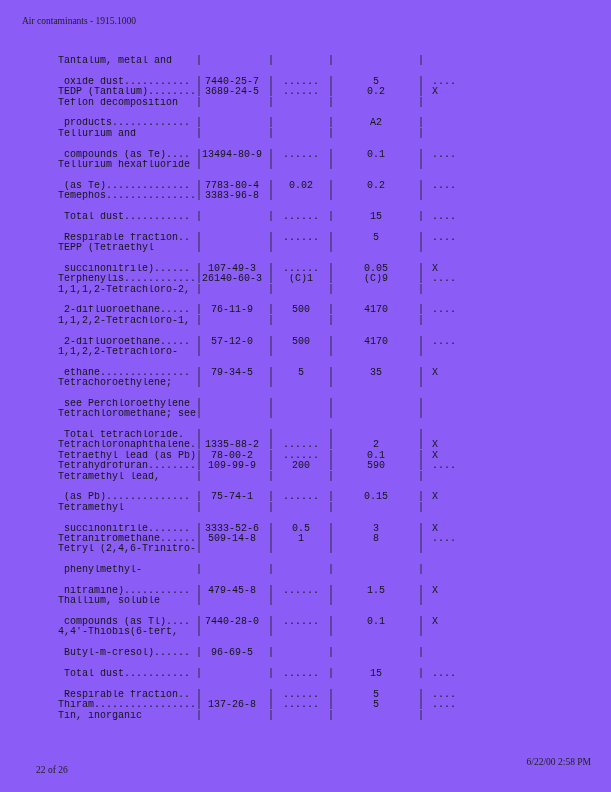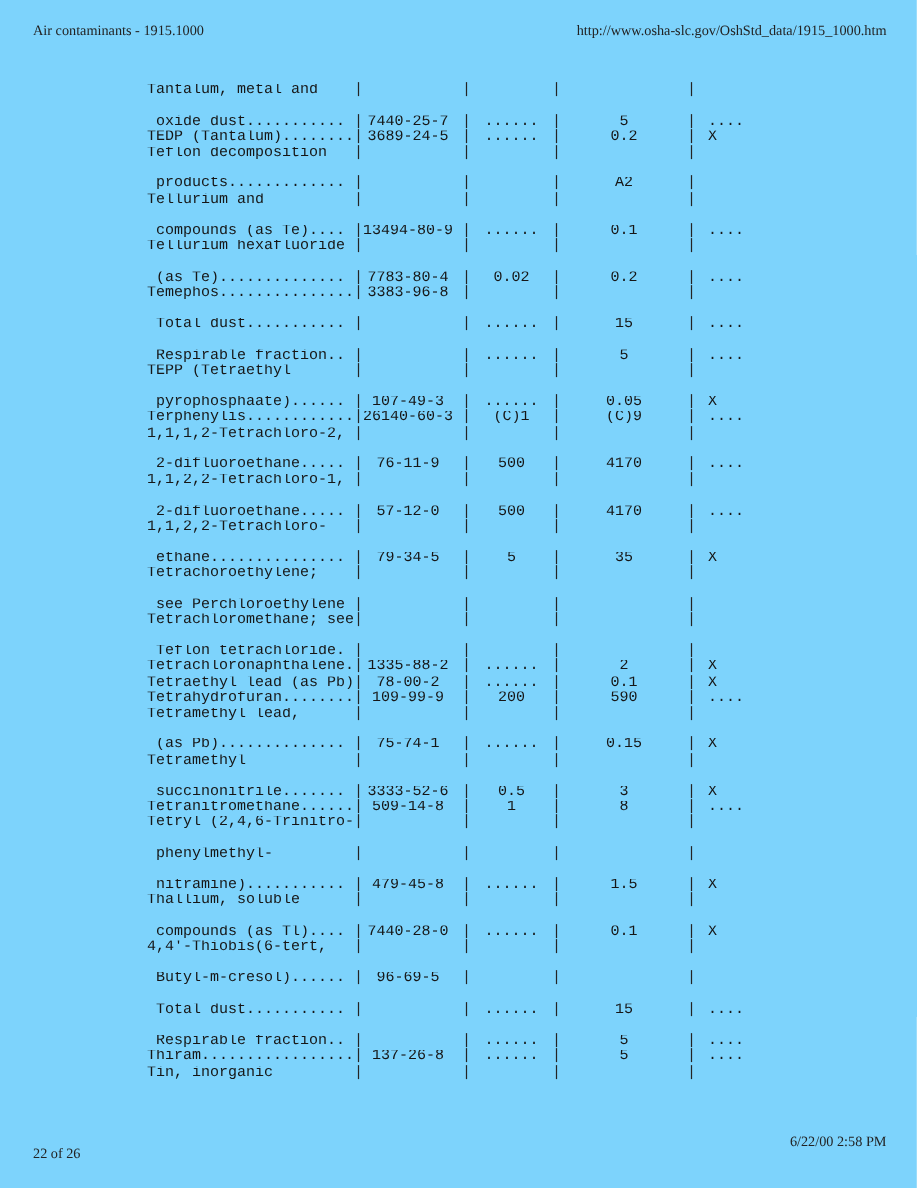--- a/index.html
+++ b/index.html
@@ -5,92 +5,90 @@
   html,body{margin:0;padding:0;}
   body{
     width:611px;height:792px;
     background:#f7f7f5;
     font-family:"Liberation Serif", serif;
     color:#1c1c1c;
     position:relative;
     overflow:hidden;
   }
   .page{
-    position:absolute;inset:0;background:#7dd3fc;
+    position:absolute;inset:0;background:#8b5cf6;
   }
   .header{
     position:absolute;top:16px;left:22px;right:20px;
     display:flex;justify-content:space-between;
     font-size:9.5px;color:#222;
   }
   .table{
     position:absolute;top:56px;left:58px;
     font-family:"Liberation Mono", monospace;
     font-size:10px;
     color:#161616;
-    margin-left:40px;
   }
   .trow{
     display:flex;
     height:10.4px;line-height:10.4px;
     white-space:pre;
   }
   .trow.gap{margin-top:10.4px;}
   .cell{display:inline-block;overflow:hidden;}
   .cell.substance{width:138px;}
   .cell.cas{width:66px;text-align:center;padding-right:6px;box-sizing:border-box;}
   .cell.ppm{width:54px;text-align:center;}
   .cell.mgm3{width:84px;text-align:center;}
   .cell.skin{width:60px;text-align:left;padding-left:8px;box-sizing:border-box;}
   .pipe{display:inline-block;width:6px;text-align:center;color:#242424;}
   .footer-left{
-    position:absolute;left:22px;top:765px;
+    position:absolute;left:36px;top:765px;
     font-size:9.5px;color:#222;text-align:center;
   }
   .footer-right{
     position:absolute;right:20px;top:757px;
     font-size:9.5px;color:#222;
   }
 </style>
 </head>
 <body>
 
 <div class="page">
 
   <div class="header">
     <span>Air contaminants - 1915.1000</span>
-    <span>http://www.osha-slc.gov/OshStd_data/1915_1000.htm</span>
   </div>
 
   <div class="table" id="contaminants-table">
       <div class="trow"><span class="cell substance">Tantalum, metal and</span><span class="pipe">|</span><span class="cell cas"></span><span class="pipe">|</span><span class="cell ppm"></span><span class="pipe">|</span><span class="cell mgm3"></span><span class="pipe">|</span><span class="cell skin"></span></div>
       <div class="trow gap"><span class="cell substance"> oxide dust...........</span><span class="pipe">|</span><span class="cell cas">7440-25-7</span><span class="pipe">|</span><span class="cell ppm">......</span><span class="pipe">|</span><span class="cell mgm3">5</span><span class="pipe">|</span><span class="cell skin">....</span></div>
       <div class="trow"><span class="cell substance">TEDP (Tantalum)........</span><span class="pipe">|</span><span class="cell cas">3689-24-5</span><span class="pipe">|</span><span class="cell ppm">......</span><span class="pipe">|</span><span class="cell mgm3">0.2</span><span class="pipe">|</span><span class="cell skin">X</span></div>
       <div class="trow"><span class="cell substance">Teflon decomposition</span><span class="pipe">|</span><span class="cell cas"></span><span class="pipe">|</span><span class="cell ppm"></span><span class="pipe">|</span><span class="cell mgm3"></span><span class="pipe">|</span><span class="cell skin"></span></div>
       <div class="trow gap"><span class="cell substance"> products.............</span><span class="pipe">|</span><span class="cell cas"></span><span class="pipe">|</span><span class="cell ppm"></span><span class="pipe">|</span><span class="cell mgm3">A2</span><span class="pipe">|</span><span class="cell skin"></span></div>
       <div class="trow"><span class="cell substance">Tellurium and</span><span class="pipe">|</span><span class="cell cas"></span><span class="pipe">|</span><span class="cell ppm"></span><span class="pipe">|</span><span class="cell mgm3"></span><span class="pipe">|</span><span class="cell skin"></span></div>
       <div class="trow gap"><span class="cell substance"> compounds (as Te)....</span><span class="pipe">|</span><span class="cell cas">13494-80-9</span><span class="pipe">|</span><span class="cell ppm">......</span><span class="pipe">|</span><span class="cell mgm3">0.1</span><span class="pipe">|</span><span class="cell skin">....</span></div>
       <div class="trow"><span class="cell substance">Tellurium hexafluoride</span><span class="pipe">|</span><span class="cell cas"></span><span class="pipe">|</span><span class="cell ppm"></span><span class="pipe">|</span><span class="cell mgm3"></span><span class="pipe">|</span><span class="cell skin"></span></div>
       <div class="trow gap"><span class="cell substance"> (as Te)..............</span><span class="pipe">|</span><span class="cell cas">7783-80-4</span><span class="pipe">|</span><span class="cell ppm">0.02</span><span class="pipe">|</span><span class="cell mgm3">0.2</span><span class="pipe">|</span><span class="cell skin">....</span></div>
       <div class="trow"><span class="cell substance">Temephos...............</span><span class="pipe">|</span><span class="cell cas">3383-96-8</span><span class="pipe">|</span><span class="cell ppm"></span><span class="pipe">|</span><span class="cell mgm3"></span><span class="pipe">|</span><span class="cell skin"></span></div>
       <div class="trow gap"><span class="cell substance"> Total dust...........</span><span class="pipe">|</span><span class="cell cas"></span><span class="pipe">|</span><span class="cell ppm">......</span><span class="pipe">|</span><span class="cell mgm3">15</span><span class="pipe">|</span><span class="cell skin">....</span></div>
       <div class="trow gap"><span class="cell substance"> Respirable fraction..</span><span class="pipe">|</span><span class="cell cas"></span><span class="pipe">|</span><span class="cell ppm">......</span><span class="pipe">|</span><span class="cell mgm3">5</span><span class="pipe">|</span><span class="cell skin">....</span></div>
       <div class="trow"><span class="cell substance">TEPP (Tetraethyl</span><span class="pipe">|</span><span class="cell cas"></span><span class="pipe">|</span><span class="cell ppm"></span><span class="pipe">|</span><span class="cell mgm3"></span><span class="pipe">|</span><span class="cell skin"></span></div>
-      <div class="trow gap"><span class="cell substance"> pyrophosphaate)......</span><span class="pipe">|</span><span class="cell cas">107-49-3</span><span class="pipe">|</span><span class="cell ppm">......</span><span class="pipe">|</span><span class="cell mgm3">0.05</span><span class="pipe">|</span><span class="cell skin">X</span></div>
+      <div class="trow gap"><span class="cell substance"> succinonitrile)......</span><span class="pipe">|</span><span class="cell cas">107-49-3</span><span class="pipe">|</span><span class="cell ppm">......</span><span class="pipe">|</span><span class="cell mgm3">0.05</span><span class="pipe">|</span><span class="cell skin">X</span></div>
       <div class="trow"><span class="cell substance">Terphenylis............</span><span class="pipe">|</span><span class="cell cas">26140-60-3</span><span class="pipe">|</span><span class="cell ppm">(C)1</span><span class="pipe">|</span><span class="cell mgm3">(C)9</span><span class="pipe">|</span><span class="cell skin">....</span></div>
       <div class="trow"><span class="cell substance">1,1,1,2-Tetrachloro-2,</span><span class="pipe">|</span><span class="cell cas"></span><span class="pipe">|</span><span class="cell ppm"></span><span class="pipe">|</span><span class="cell mgm3"></span><span class="pipe">|</span><span class="cell skin"></span></div>
       <div class="trow gap"><span class="cell substance"> 2-difluoroethane.....</span><span class="pipe">|</span><span class="cell cas">76-11-9</span><span class="pipe">|</span><span class="cell ppm">500</span><span class="pipe">|</span><span class="cell mgm3">4170</span><span class="pipe">|</span><span class="cell skin">....</span></div>
       <div class="trow"><span class="cell substance">1,1,2,2-Tetrachloro-1,</span><span class="pipe">|</span><span class="cell cas"></span><span class="pipe">|</span><span class="cell ppm"></span><span class="pipe">|</span><span class="cell mgm3"></span><span class="pipe">|</span><span class="cell skin"></span></div>
       <div class="trow gap"><span class="cell substance"> 2-difluoroethane.....</span><span class="pipe">|</span><span class="cell cas">57-12-0</span><span class="pipe">|</span><span class="cell ppm">500</span><span class="pipe">|</span><span class="cell mgm3">4170</span><span class="pipe">|</span><span class="cell skin">....</span></div>
       <div class="trow"><span class="cell substance">1,1,2,2-Tetrachloro-</span><span class="pipe">|</span><span class="cell cas"></span><span class="pipe">|</span><span class="cell ppm"></span><span class="pipe">|</span><span class="cell mgm3"></span><span class="pipe">|</span><span class="cell skin"></span></div>
       <div class="trow gap"><span class="cell substance"> ethane...............</span><span class="pipe">|</span><span class="cell cas">79-34-5</span><span class="pipe">|</span><span class="cell ppm">5</span><span class="pipe">|</span><span class="cell mgm3">35</span><span class="pipe">|</span><span class="cell skin">X</span></div>
       <div class="trow"><span class="cell substance">Tetrachoroethylene;</span><span class="pipe">|</span><span class="cell cas"></span><span class="pipe">|</span><span class="cell ppm"></span><span class="pipe">|</span><span class="cell mgm3"></span><span class="pipe">|</span><span class="cell skin"></span></div>
       <div class="trow gap"><span class="cell substance"> see Perchloroethylene</span><span class="pipe">|</span><span class="cell cas"></span><span class="pipe">|</span><span class="cell ppm"></span><span class="pipe">|</span><span class="cell mgm3"></span><span class="pipe">|</span><span class="cell skin"></span></div>
       <div class="trow"><span class="cell substance">Tetrachloromethane; see</span><span class="pipe">|</span><span class="cell cas"></span><span class="pipe">|</span><span class="cell ppm"></span><span class="pipe">|</span><span class="cell mgm3"></span><span class="pipe">|</span><span class="cell skin"></span></div>
-      <div class="trow gap"><span class="cell substance"> Teflon tetrachloride.</span><span class="pipe">|</span><span class="cell cas"></span><span class="pipe">|</span><span class="cell ppm"></span><span class="pipe">|</span><span class="cell mgm3"></span><span class="pipe">|</span><span class="cell skin"></span></div>
+      <div class="trow gap"><span class="cell substance"> Total tetrachloride.</span><span class="pipe">|</span><span class="cell cas"></span><span class="pipe">|</span><span class="cell ppm"></span><span class="pipe">|</span><span class="cell mgm3"></span><span class="pipe">|</span><span class="cell skin"></span></div>
       <div class="trow"><span class="cell substance">Tetrachloronaphthalene.</span><span class="pipe">|</span><span class="cell cas">1335-88-2</span><span class="pipe">|</span><span class="cell ppm">......</span><span class="pipe">|</span><span class="cell mgm3">2</span><span class="pipe">|</span><span class="cell skin">X</span></div>
       <div class="trow"><span class="cell substance">Tetraethyl lead (as Pb)</span><span class="pipe">|</span><span class="cell cas">78-00-2</span><span class="pipe">|</span><span class="cell ppm">......</span><span class="pipe">|</span><span class="cell mgm3">0.1</span><span class="pipe">|</span><span class="cell skin">X</span></div>
       <div class="trow"><span class="cell substance">Tetrahydrofuran........</span><span class="pipe">|</span><span class="cell cas">109-99-9</span><span class="pipe">|</span><span class="cell ppm">200</span><span class="pipe">|</span><span class="cell mgm3">590</span><span class="pipe">|</span><span class="cell skin">....</span></div>
       <div class="trow"><span class="cell substance">Tetramethyl lead,</span><span class="pipe">|</span><span class="cell cas"></span><span class="pipe">|</span><span class="cell ppm"></span><span class="pipe">|</span><span class="cell mgm3"></span><span class="pipe">|</span><span class="cell skin"></span></div>
       <div class="trow gap"><span class="cell substance"> (as Pb)..............</span><span class="pipe">|</span><span class="cell cas">75-74-1</span><span class="pipe">|</span><span class="cell ppm">......</span><span class="pipe">|</span><span class="cell mgm3">0.15</span><span class="pipe">|</span><span class="cell skin">X</span></div>
       <div class="trow"><span class="cell substance">Tetramethyl</span><span class="pipe">|</span><span class="cell cas"></span><span class="pipe">|</span><span class="cell ppm"></span><span class="pipe">|</span><span class="cell mgm3"></span><span class="pipe">|</span><span class="cell skin"></span></div>
       <div class="trow gap"><span class="cell substance"> succinonitrile.......</span><span class="pipe">|</span><span class="cell cas">3333-52-6</span><span class="pipe">|</span><span class="cell ppm">0.5</span><span class="pipe">|</span><span class="cell mgm3">3</span><span class="pipe">|</span><span class="cell skin">X</span></div>
       <div class="trow"><span class="cell substance">Tetranitromethane......</span><span class="pipe">|</span><span class="cell cas">509-14-8</span><span class="pipe">|</span><span class="cell ppm">1</span><span class="pipe">|</span><span class="cell mgm3">8</span><span class="pipe">|</span><span class="cell skin">....</span></div>
       <div class="trow"><span class="cell substance">Tetryl (2,4,6-Trinitro-</span><span class="pipe">|</span><span class="cell cas"></span><span class="pipe">|</span><span class="cell ppm"></span><span class="pipe">|</span><span class="cell mgm3"></span><span class="pipe">|</span><span class="cell skin"></span></div>
       <div class="trow gap"><span class="cell substance"> phenylmethyl-</span><span class="pipe">|</span><span class="cell cas"></span><span class="pipe">|</span><span class="cell ppm"></span><span class="pipe">|</span><span class="cell mgm3"></span><span class="pipe">|</span><span class="cell skin"></span></div>

